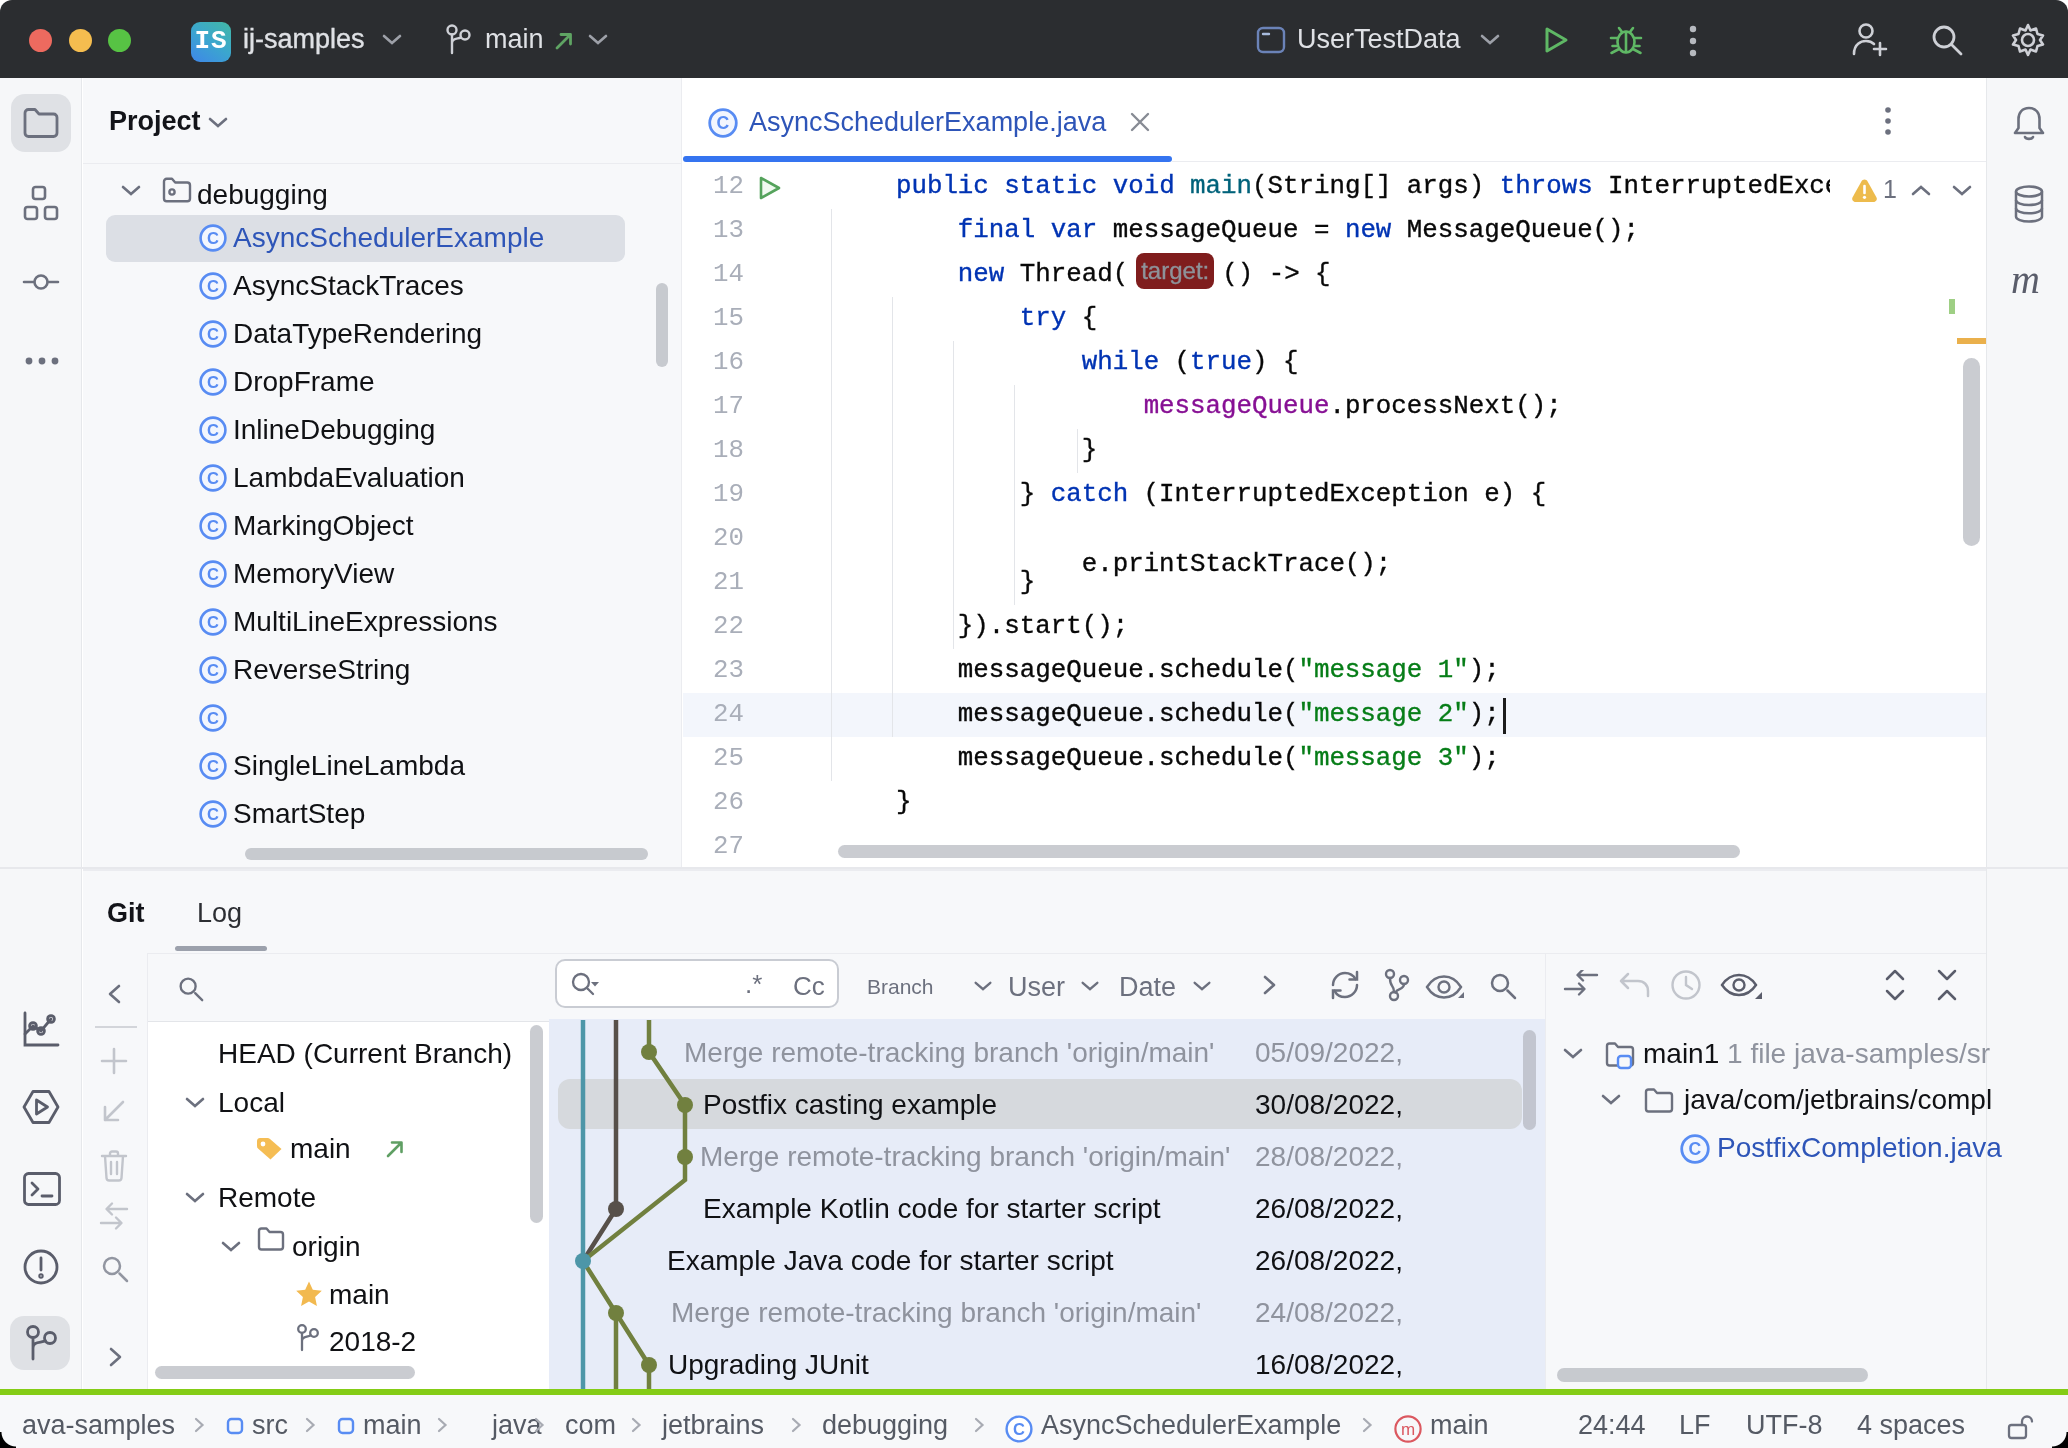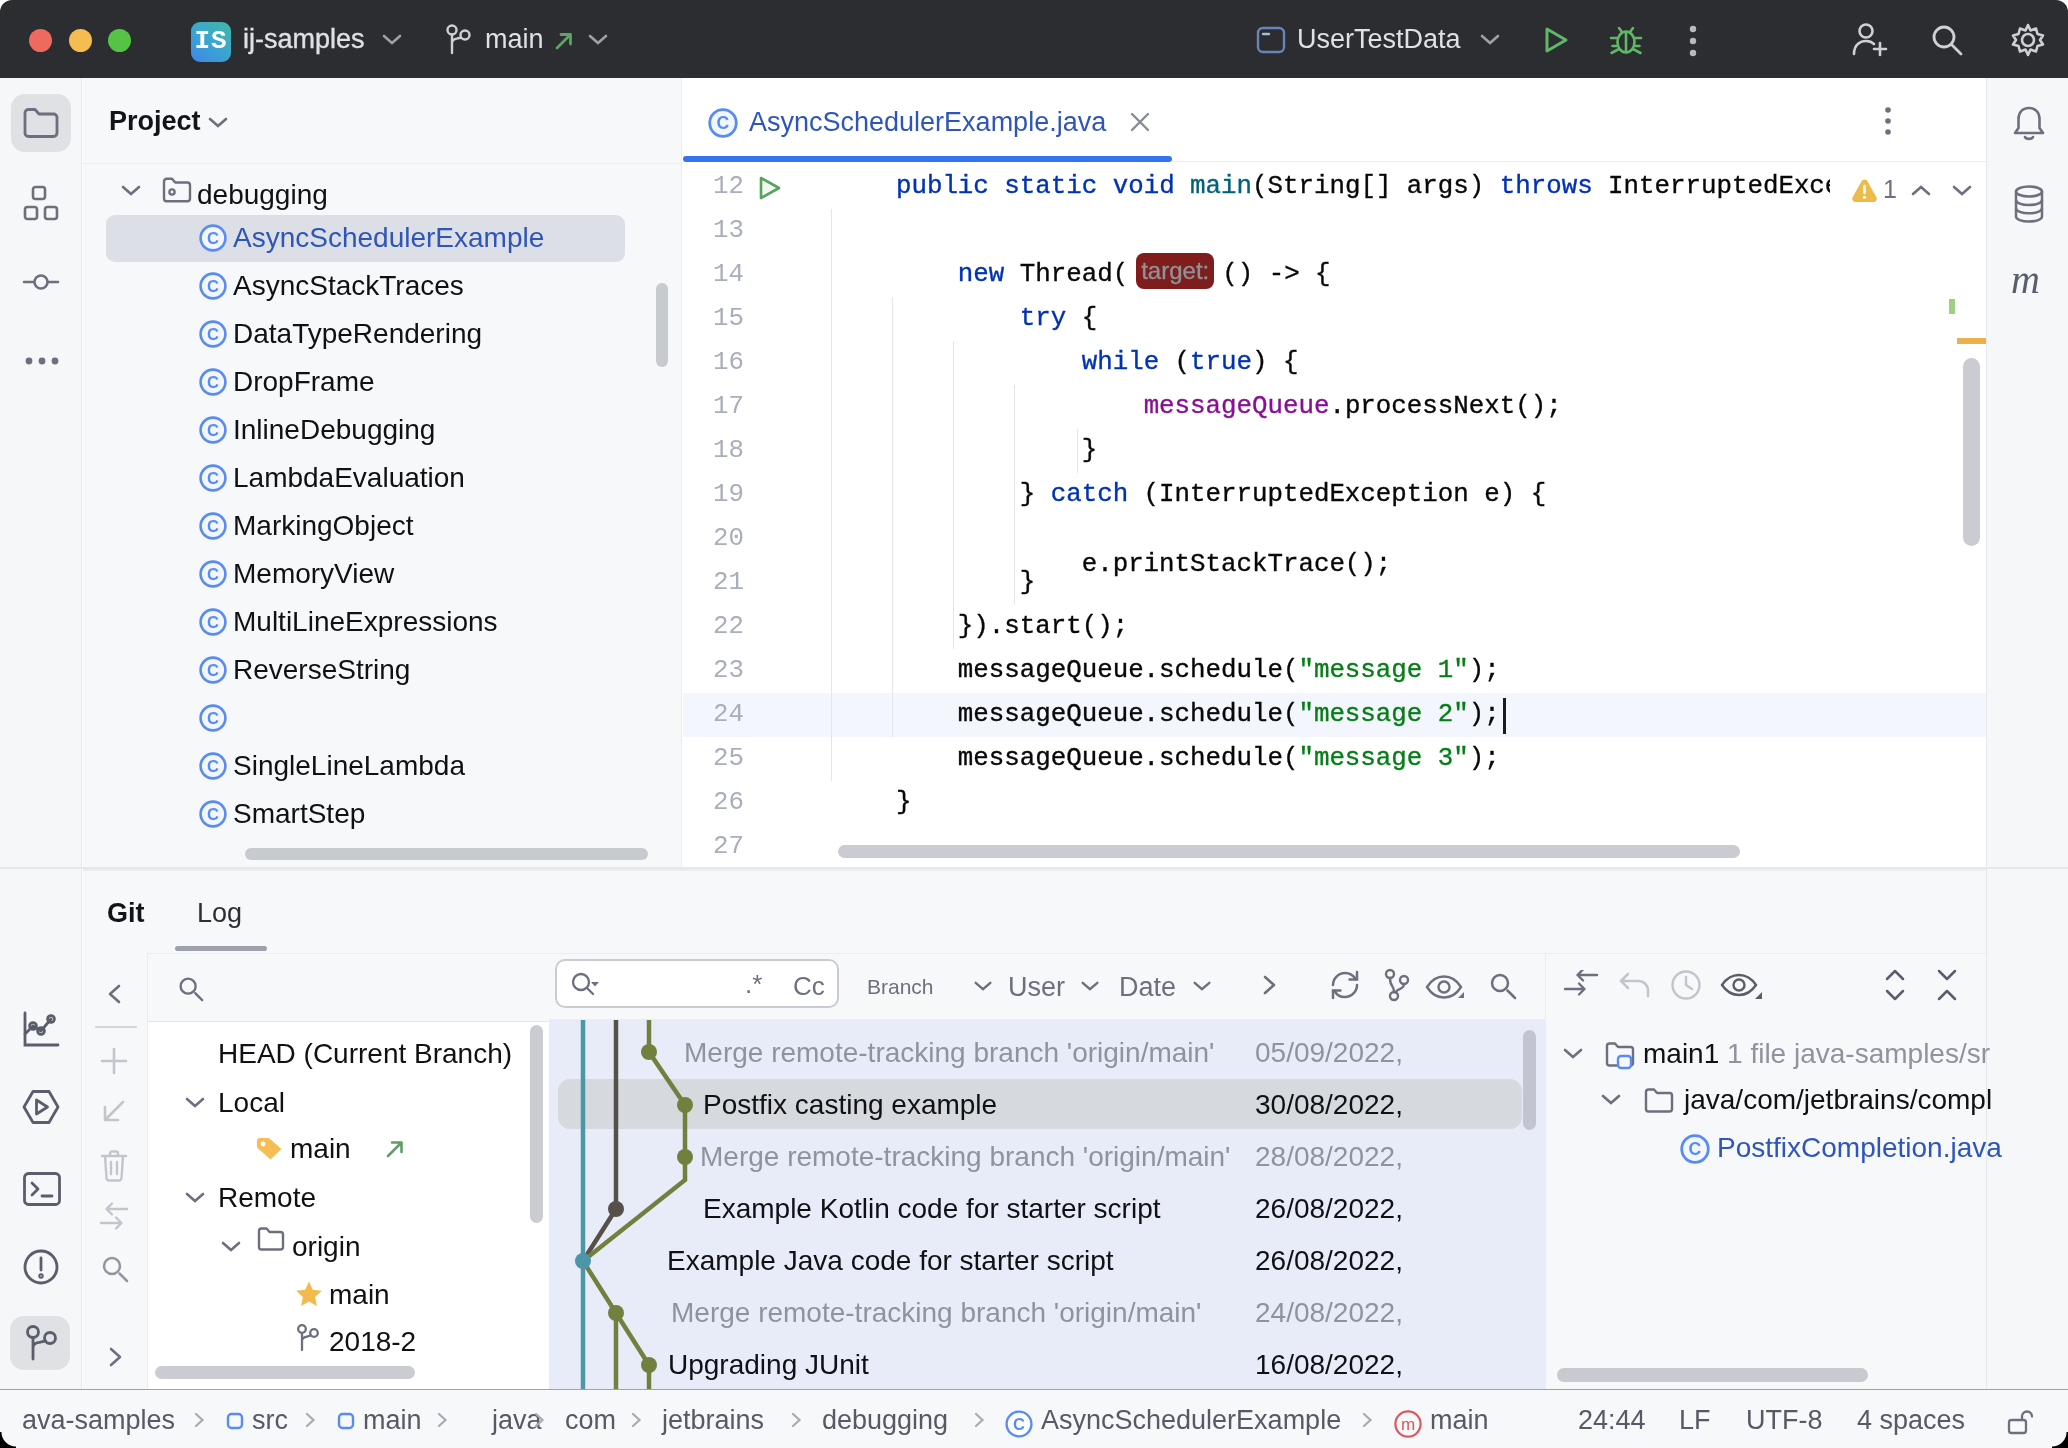--- a/index.html
+++ b/index.html
@@ -9,21 +9,21 @@
   
   #titlebar { position:absolute; left:0; top:0; width:2068px; height:78px; background:#2b2d30; border-radius:12px 12px 0 0; }
   .tl { position:absolute; top:29px; width:23px; height:23px; border-radius:50%; }
   .ttext { color:#dfe1e5; font-size:27px; position:absolute; top:50%; transform:translateY(-50%); white-space:nowrap; }
   
   #leftstrip { position:absolute; left:0; top:78px; width:82px; height:1311px; background:#f6f7f9; border-right:1px solid #e6e8eb; }
   #project { position:absolute; left:83px; top:78px; width:598px; height:789px; background:#f7f8fa; }
   #editor { position:absolute; left:683px; top:78px; width:1303px; height:789px; background:#fff; }
   #rightstrip { position:absolute; left:1986px; top:78px; width:82px; height:1311px; background:#f6f7f9; border-left:1px solid #e6e8eb; }
   #gitpanel { position:absolute; left:83px; top:869px; width:1903px; height:520px; background:#f7f8fa; border-top:2px solid #ebecf0; }
-  #statusbar { position:absolute; left:0; top:1389px; width:2068px; height:59px; background:#f7f8fa; border-top:1px solid #84cc16; }
+  #statusbar { position:absolute; left:0; top:1389px; width:2068px; height:59px; background:#f7f8fa; border-top:6px solid #84cc16; }
   .codeline { position:absolute; left:151px; white-space:pre; font-family:"Liberation Mono", monospace; font-size:25.8px; line-height:44px; height:44px; color:#080808; -webkit-text-stroke:0.35px currentColor; }
   .ln { position:absolute; width:60px; text-align:right; color:#a9aeb9; font-family:"Liberation Mono", monospace; font-size:25.8px; line-height:44px; }
   .kw { color:#0033b3; }
   .mth { color:#00627a; }
   .pur { color:#871094; }
   .str { color:#067d17; }
   .guide { position:absolute; width:1px; background:#e3e5e9; }
   .pill { position:absolute; background:#aeb1b8; opacity:.65; }
   .treerow { position:absolute; font-size:28px; color:#101114; white-space:nowrap; }
   .gray { color:#8f939e; }
@@ -307,20 +307,21 @@
   <div class="ln" style="left:1px;top:527px;">22</div>
   <div class="ln" style="left:1px;top:571px;">23</div>
   <div class="ln" style="left:1px;top:615px;">24</div>
   <div class="ln" style="left:1px;top:659px;">25</div>
   <div class="ln" style="left:1px;top:703px;">26</div>
   <div class="ln" style="left:1px;top:747px;">27</div>
   <svg class="abs" style="left:72px;top:96px;" width="28" height="28" viewBox="0 0 28 28">
       <path d="M6 4 L24 14 L6 24 Z" fill="#f0f9f0" stroke="#55a35c" stroke-width="2.6" stroke-linejoin="round"></path>
     </svg>
   <div class="codeline" style="top:87px;">    <span class="kw">public</span> <span class="kw">static</span> <span class="kw">void</span> <span class="mth">main</span>(String[] args) <span class="kw">throws</span> InterruptedException {</div>
+  <div class="codeline" style="top:131px;">        <span class="kw">final</span> <span class="kw">var</span> messageQueue = <span class="kw">new</span> MessageQueue();</div>
   <div class="codeline" style="top:175px;">        <span class="kw">new</span> Thread(<span style="display:inline-block;vertical-align:middle;margin:0 8px 6px 8px;height:36px;line-height:36px;padding:0 5px;background:#7f1d1d;border-radius:8px;color:#8e9299;font-family:'Liberation Sans',sans-serif;font-size:24px;">target:</span>() -&gt; {</div>
   <div class="codeline" style="top:219px;">            <span class="kw">try</span> {</div>
   <div class="codeline" style="top:263px;">                <span class="kw">while</span> (<span class="kw">true</span>) {</div>
   <div class="codeline" style="top:307px;">                    <span class="pur">messageQueue</span>.processNext();</div>
   <div class="codeline" style="top:351px;">                }</div>
   <div class="codeline" style="top:395px;">            } <span class="kw">catch</span> (InterruptedException e) {</div>
   <div class="codeline" style="top:439px;margin-top:26px;">                e.printStackTrace();</div>
   <div class="codeline" style="top:483px;">            }</div>
   <div class="codeline" style="top:527px;">        }).start();</div>
   <div class="codeline" style="top:571px;">        messageQueue.schedule(<span class="str">"message 1"</span>);</div>

